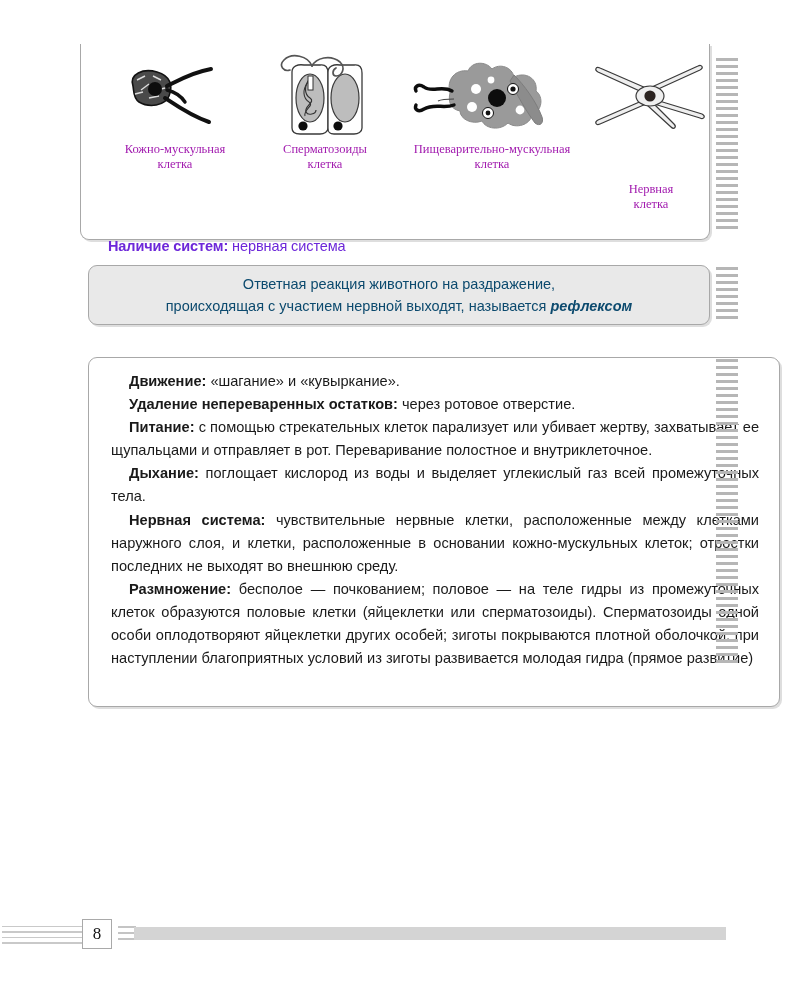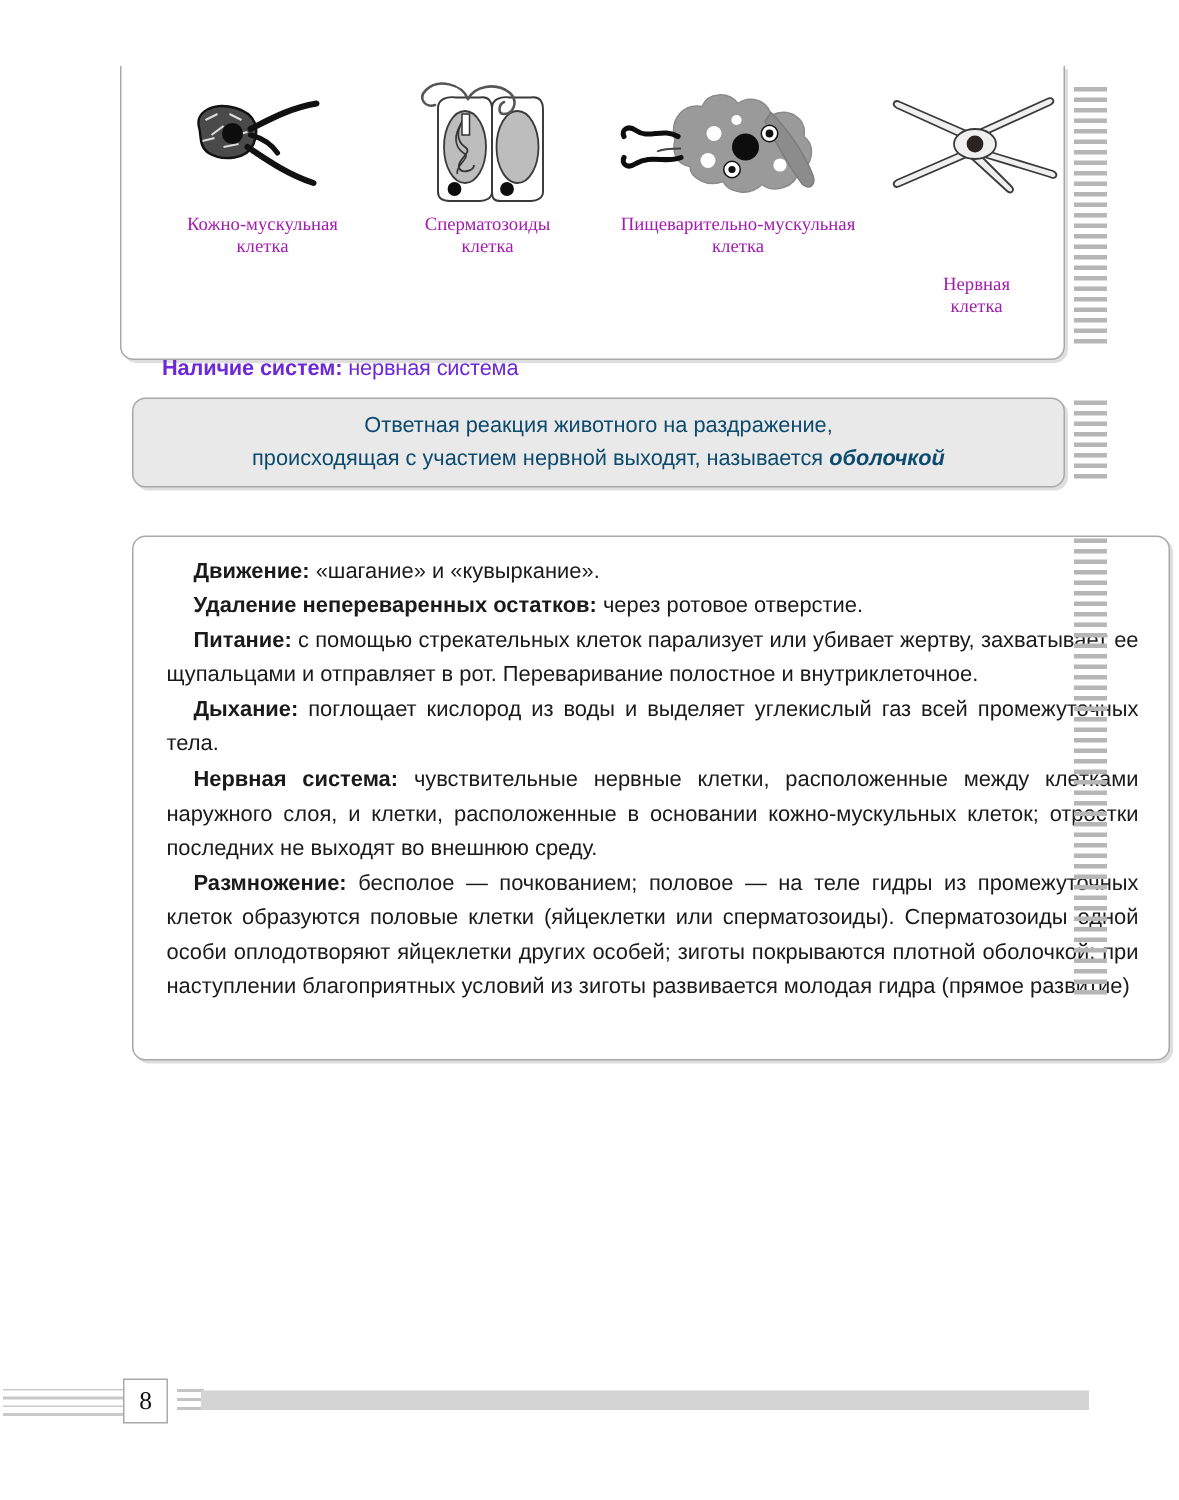--- a/index.html
+++ b/index.html
@@ -292,21 +292,21 @@
     <span class="tick"></span>
       <span class="tick"></span>
     <span class="tick"></span>
       <span class="tick"></span>
     <span class="tick"></span>
   </div>
 
   <div class="box box--gray" style="left:88px; top:265px; width:622px; height:60px;">
     <div class="reflex-text">
       <div>Ответная реакция животного на раздражение,</div>
-      <div><span>происходящая с участием нервной выходят, называется </span><i>оболочкой</i></div>
+      <div><span>происходящая с участием нервной выходят, называется </span><i>рефлексом</i></div>
     </div>
   </div>
 
   <div class="tick-stack" style="left:716px; top:267px;">
     <span class="tick"></span>
       <span class="tick"></span>
     <span class="tick"></span>
       <span class="tick"></span>
     <span class="tick"></span>
       <span class="tick"></span>

